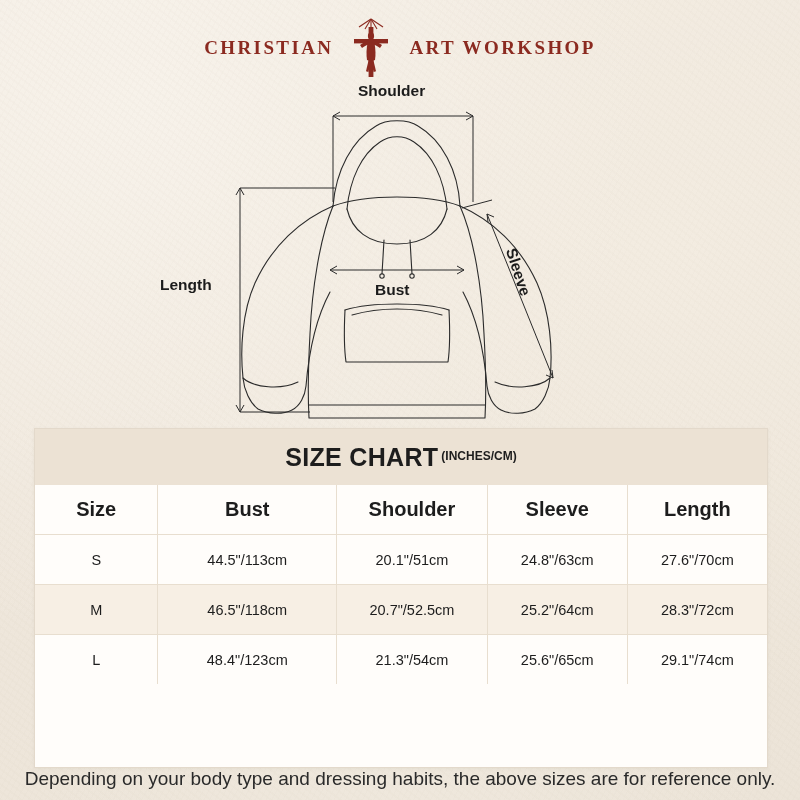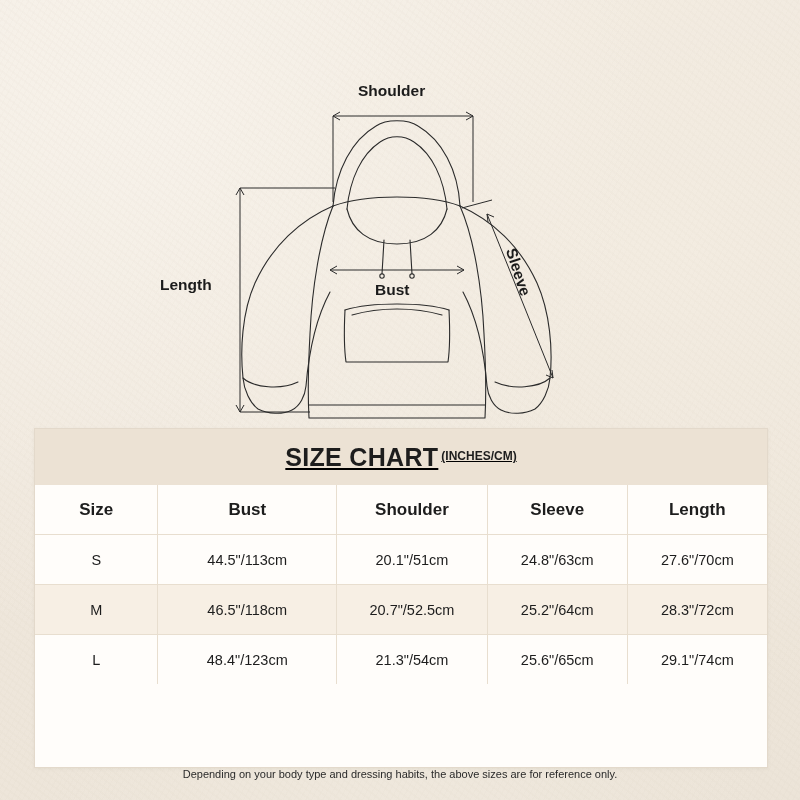--- a/index.html
+++ b/index.html
@@ -99,21 +99,20 @@
     box-shadow: 0 1px 3px rgba(120,100,80,.08);
     overflow: hidden;
   }
   .card-head {
     height: 56px;
     background: #ece2d4;
     display: flex;
     align-items: center;
     justify-content: center;
     gap: 3px;
-    text-decoration: underline;
   }
   .card-head .title {
     font-size: 25px;
     font-weight: 700;
     color: #1d1d1d;
     letter-spacing: .3px;
   }
   .card-head .unit {
     font-size: 12px;
     font-weight: 700;
@@ -130,47 +129,70 @@
     font-size: 14.5px;
     color: #1d1d1d;
     height: 47px;
     border-right: 1px solid #e8decf;
     border-bottom: 1px solid #e8decf;
   }
   th:last-child, td:last-child { border-right: none; }
   thead th {
     font-weight: 700;
     background: #fffdfa;
-    font-size: 17px;
+    font-size: 20px;
   }
   tbody tr:nth-child(odd)  td { background: #fffdfa; }
   tbody tr:nth-child(even) td { background: #f7efe4; }
   tbody tr:last-child td { border-bottom: none; }
   col.c1 { width: 16.8%; }
   col.c2 { width: 24.4%; }
   col.c3 { width: 20.6%; }
   col.c4 { width: 19.1%; }
   col.c5 { width: 19.1%; }
 
   .footnote {
     position: absolute;
     left: 0;
     top: 768px;
     width: 800px;
     text-align: center;
-    font-size: 11px;
+    font-size: 19px;
     color: #2a2a2a;
   }
 </style>
 </head>
 <body>
 
 <div class="page">
   <div class="grain"></div>
 
+  <div class="logo-wrap">
+    <span class="logo-text">CHRISTIAN</span>
+
+    <svg class="logo-mark" viewBox="0 0 56 62">
+      <g stroke="#8b2a20" stroke-width="1.1" fill="none">
+        <line x1="28" y1="2" x2="22" y2="12"></line>
+        <line x1="28" y1="2" x2="28" y2="11"></line>
+        <line x1="28" y1="2" x2="34" y2="12"></line>
+        <line x1="28" y1="2" x2="16" y2="10"></line>
+        <line x1="28" y1="2" x2="40" y2="10"></line>
+      </g>
+      <rect x="25.6" y="10" width="4.8" height="50" fill="#8b2a20"></rect>
+      <rect x="11" y="22" width="34" height="4.4" fill="#8b2a20"></rect>
+      <g fill="#8b2a20">
+        <ellipse cx="28" cy="19" rx="3.1" ry="3.4"></ellipse>
+        <path d="M28 22 C23.5 23.5 20 26 17 28 L19 31 C22 29 25 27.4 28 26.8 C31 27.4 34 29 37 31 L39 28 C36 26 32.5 23.5 28 22 Z"></path>
+        <path d="M24.4 26.5 C23.4 32 23.2 38 24 43 L28 44.5 L32 43 C32.8 38 32.6 32 31.6 26.5 C30.4 26 29.2 25.8 28 25.8 C26.8 25.8 25.6 26 24.4 26.5 Z"></path>
+        <path d="M25.6 43.2 C24.6 47 23.8 50.8 23 54.2 L25.4 55 C26.2 51.4 27 47.8 28 44.6 C29 47.8 29.8 51.4 30.6 55 L33 54.2 C32.2 50.8 31.4 47 30.4 43.2 Z"></path>
+      </g>
+    </svg>
+
+    <span class="logo-text">ART WORKSHOP</span>
+  </div>
 
   <div class="illus">
     <svg width="800" height="348" viewBox="0 0 800 348">
       <g fill="none" stroke="#2b2b2b" stroke-width="1.1" stroke-linejoin="round" stroke-linecap="round">
 
         <path d="M333 128 C300 142 272 168 255 205 C242 234 240 272 243 300
                  C244 312 250 325 258 331 C268 336 282 337 292 332
                  C300 328 305 318 306 308 C309 272 316 240 330 214"></path>
 
         <path d="M243 300 C254 310 281 312 298 304"></path>

